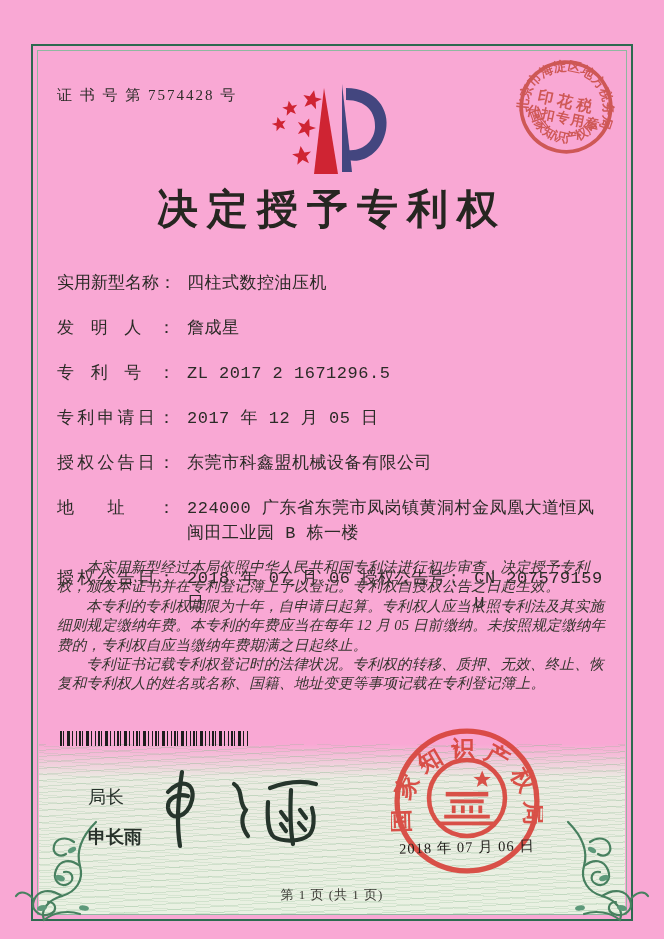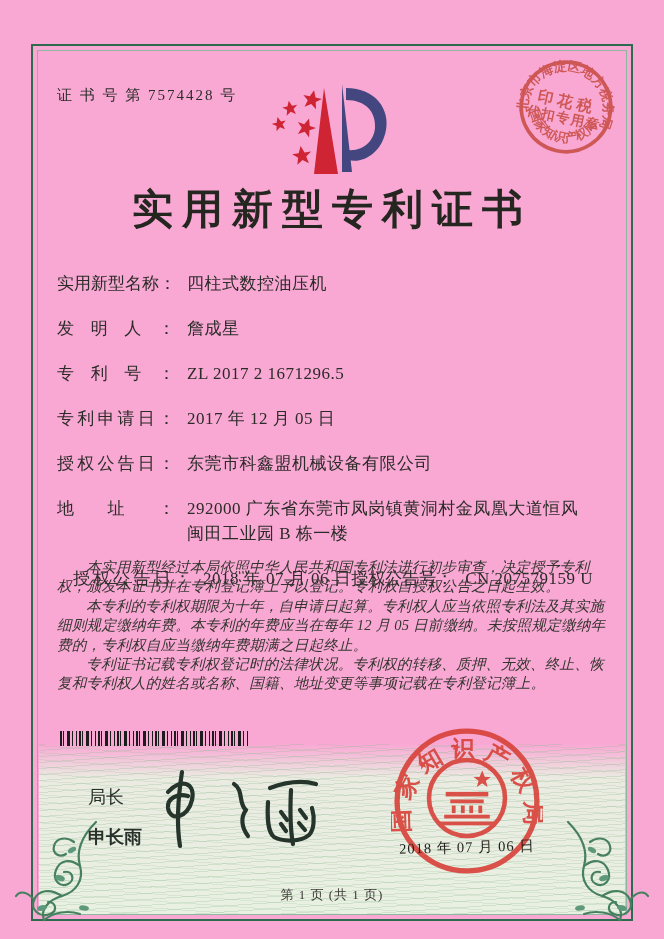--- a/index.html
+++ b/index.html
@@ -41,21 +41,21 @@
     position:absolute; left:0; top:182px; width:664px; text-align:center;
     font-size:41px; font-weight:700; letter-spacing:9px; color:#262621;
   }
 
   .stamp {
     position:absolute; left:514px; top:55px; width:104px; height:104px;
     transform:rotate(12deg); opacity:.88;
   }
 
   .fields { position:absolute; left:57px; top:271px; width:552px; font-size:17px; color:#2b2b27; }
-  .frow { display:flex; align-items:flex-start; margin-bottom:20px; line-height:25px; }
+  .frow { display:flex; align-items:flex-start; margin-bottom:20px; line-height:25px;font-family:Liberation Mono, monospace; }
   .flabel {
     display:inline-block; width:118px; flex:0 0 118px;
     text-align:justify; text-align-last:justify; white-space:nowrap;
   }
   .fvalue { padding-left:12px; letter-spacing:.5px; }
   .fvalue.wrap { max-width:420px; }
   .frow.grant { justify-content:center; }
   .pair { display:flex; }
   .pair .flabel.natural { width:auto; flex:0 0 auto; text-align-last:auto; }
 
@@ -147,21 +147,21 @@
     <polygon points="52,6 66,92 42,92" fill="#cf2433"></polygon>
     <polygon points="70,2 80,90 70,90" fill="#43467f"></polygon>
     <path d="M74,6 C104,6 118,28 114,48 C110,70 92,82 76,78 L75,68 C92,70 102,58 103,46 C104,30 94,18 74,18 Z" fill="#43467f"></path>
     <use href="#st" x="40" y="18" fill="#cf2433" transform="rotate(12 40 18)" width="10"></use>
     <use href="#st" x="24" y="32" fill="#cf2433" transform="scale(0.8) rotate(-10 30 40)"></use>
     <use href="#st" x="34" y="46" fill="#cf2433" transform="rotate(18 34 46)"></use>
     <use href="#st" x="14" y="55" fill="#cf2433" transform="scale(0.75) rotate(-14 18 73)"></use>
     <use href="#st" x="30" y="74" fill="#cf2433" transform="rotate(-8 30 74)"></use>
   </svg>
 
-  <div class="title">实用新型专利证书</div>
+  <div class="title">决定授予专利权</div>
 
   <svg class="stamp" viewBox="0 0 200 200">
     <circle cx="100" cy="100" r="86" fill="none" stroke="#c94d45" stroke-width="7"></circle>
     <path id="stampTop" d="M 30,128 A 74,74 0 1 1 170,128" fill="none"></path>
     <text font-size="25" fill="#c94d45" font-weight="bold">
       <textPath href="#stampTop" startOffset="50%" text-anchor="middle">北京市海淀区地方税务局</textPath>
     </text>
     <text x="100" y="100" text-anchor="middle" font-size="30" letter-spacing="8" fill="#c94d45" font-weight="bold">印花税</text>
     <text x="100" y="130" text-anchor="middle" font-size="26" letter-spacing="3" fill="#c94d45" font-weight="bold">代扣专用章</text>
     <path id="stampBottom" d="M 34,120 A 70,70 0 0 0 166,120" fill="none"></path>
@@ -186,21 +186,21 @@
     <div class="frow">
       <span class="flabel">专利申请日：</span>
       <span class="fvalue">2017 年 12 月 05 日</span>
     </div>
     <div class="frow">
       <span class="flabel">授权公告日：</span>
       <span class="fvalue">东莞市科鑫盟机械设备有限公司</span>
     </div>
     <div class="frow">
       <span class="flabel">地址：</span>
-      <span class="fvalue wrap">292000 广东省东莞市凤岗镇黄洞村金凤凰大道恒风闽田工业园 B 栋一楼</span>
+      <span class="fvalue wrap">224000 广东省东莞市凤岗镇黄洞村金凤凰大道恒风闽田工业园 B 栋一楼</span>
     </div>
     <div class="frow grant">
       <span class="pair">
         <span class="flabel">授权公告日：</span>
         <span class="fvalue">2018 年 07 月 06 日</span>
       </span>
       <span class="pair">
         <span class="flabel natural">授权公告号：</span>
         <span class="fvalue">CN 207579159 U</span>
       </span>

